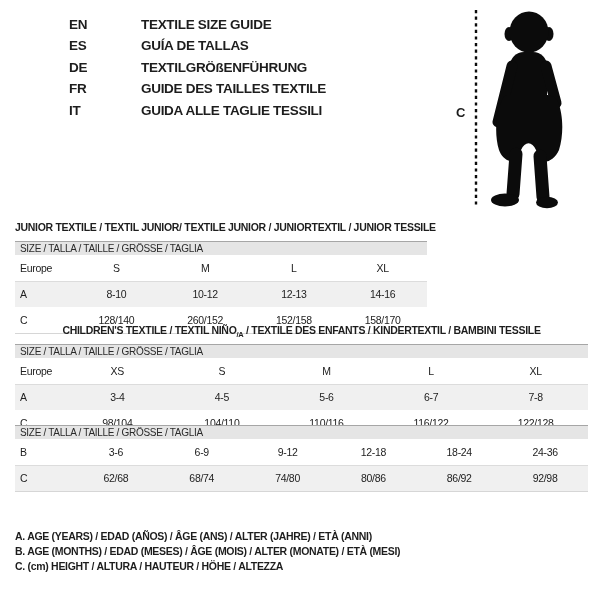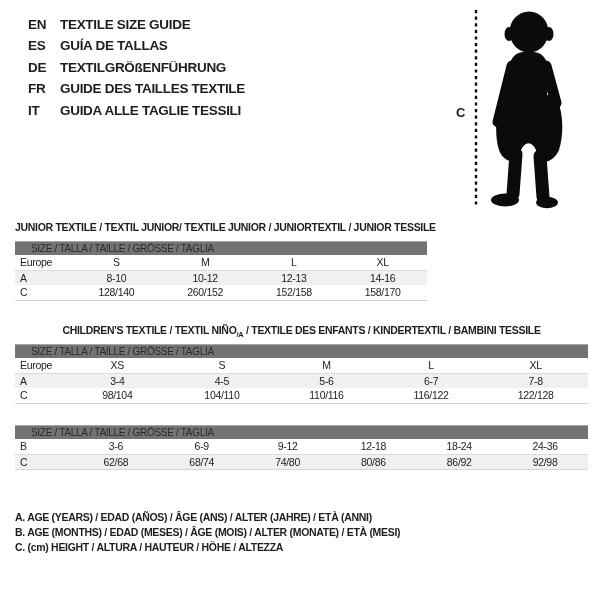--- a/index.html
+++ b/index.html
@@ -6,57 +6,57 @@
   html,body { background:#ffffff; }
   .canvas {
     position:relative; width:600px; height:600px; background:#ffffff;
     font-family:"Liberation Sans", sans-serif; color:#1d1d1d;
     letter-spacing:-0.3px; overflow:hidden;
   }
 
   
   .lang-block { position:absolute; left:28px; top:14px; }
   .lang-row { display:flex; line-height:21.4px; font-size:13.5px; font-weight:bold; }
-  .lang-code { width:32px; }
-  .lang-title { white-space:nowrap; }
+  .lang-code { width:32px;margin-left:41px; }
+  .lang-title { white-space:nowrap;margin-left:40px; }
 
   
   .figure-svg { position:absolute; left:468px; top:4px; width:124px; height:208px; }
   .height-label { position:absolute; left:456px; top:105px; font-size:13px; font-weight:bold; }
 
   
   .sec { position:absolute; left:15px; }
   .sec-0 { top:220px; width:412px; }
   .sec-1 { top:323px; width:573px; }
   .sec-2 { top:425px; width:573px; }
   .sec-title-line { font-size:10.5px; font-weight:bold; line-height:14px; white-space:nowrap;text-align:center; }
   .sec-0 .sec-title-wrap { margin-bottom:7px; }
   .sec-1 .sec-title-wrap { margin-bottom:2px; }
   .sec-2 .sec-title-wrap { margin-bottom:9px; }
   .sec-title-line sub { font-size:7.5px; }
 
   .size-bar {
-    background:#737373; border-top:1px solid #a6a6a6;
-    height:14px; line-height:13px; padding-left:16px;
+    background:#e5e5e5; border-top:1px solid #a6a6a6;
+    height:14px; line-height:13px; padding-left:5px;
     font-size:10px; font-weight:normal; color:#2a2a2a; white-space:nowrap;
   }
   table.size-grid { width:100%; border-collapse:collapse; table-layout:fixed; border-bottom:1px solid #d6d6d6; }
   table.size-grid td {
-    height:15px; font-size:10.5px; text-align:center; vertical-align:middle;
+    height:26px; font-size:10.5px; text-align:center; vertical-align:middle;
     white-space:nowrap; color:#222;
   }
   table.size-grid td:first-child { text-align:left; padding-left:5px; }
   table.size-grid tr:nth-child(even) { background:#f0f0f0; }
   table.size-grid tr:first-child td { border-bottom:1px solid #dcdcdc; }
   .sec-0 td:first-child { width:57px; }
   .sec-1 td:first-child { width:50px; }
   .sec-2 td:first-child { width:58px; }
 
   
-  .footnotes { position:absolute; left:15px; top:510px; }
+  .footnotes { position:absolute; left:15px; top:529px; }
   .footnote-line { font-size:10.5px; font-weight:bold; line-height:15px; white-space:nowrap; }
 </style>
 </head>
 <body>
 
 <div class="canvas">
 
   <div class="lang-block">
     <div class="lang-row">
       <span class="lang-code">EN</span>

